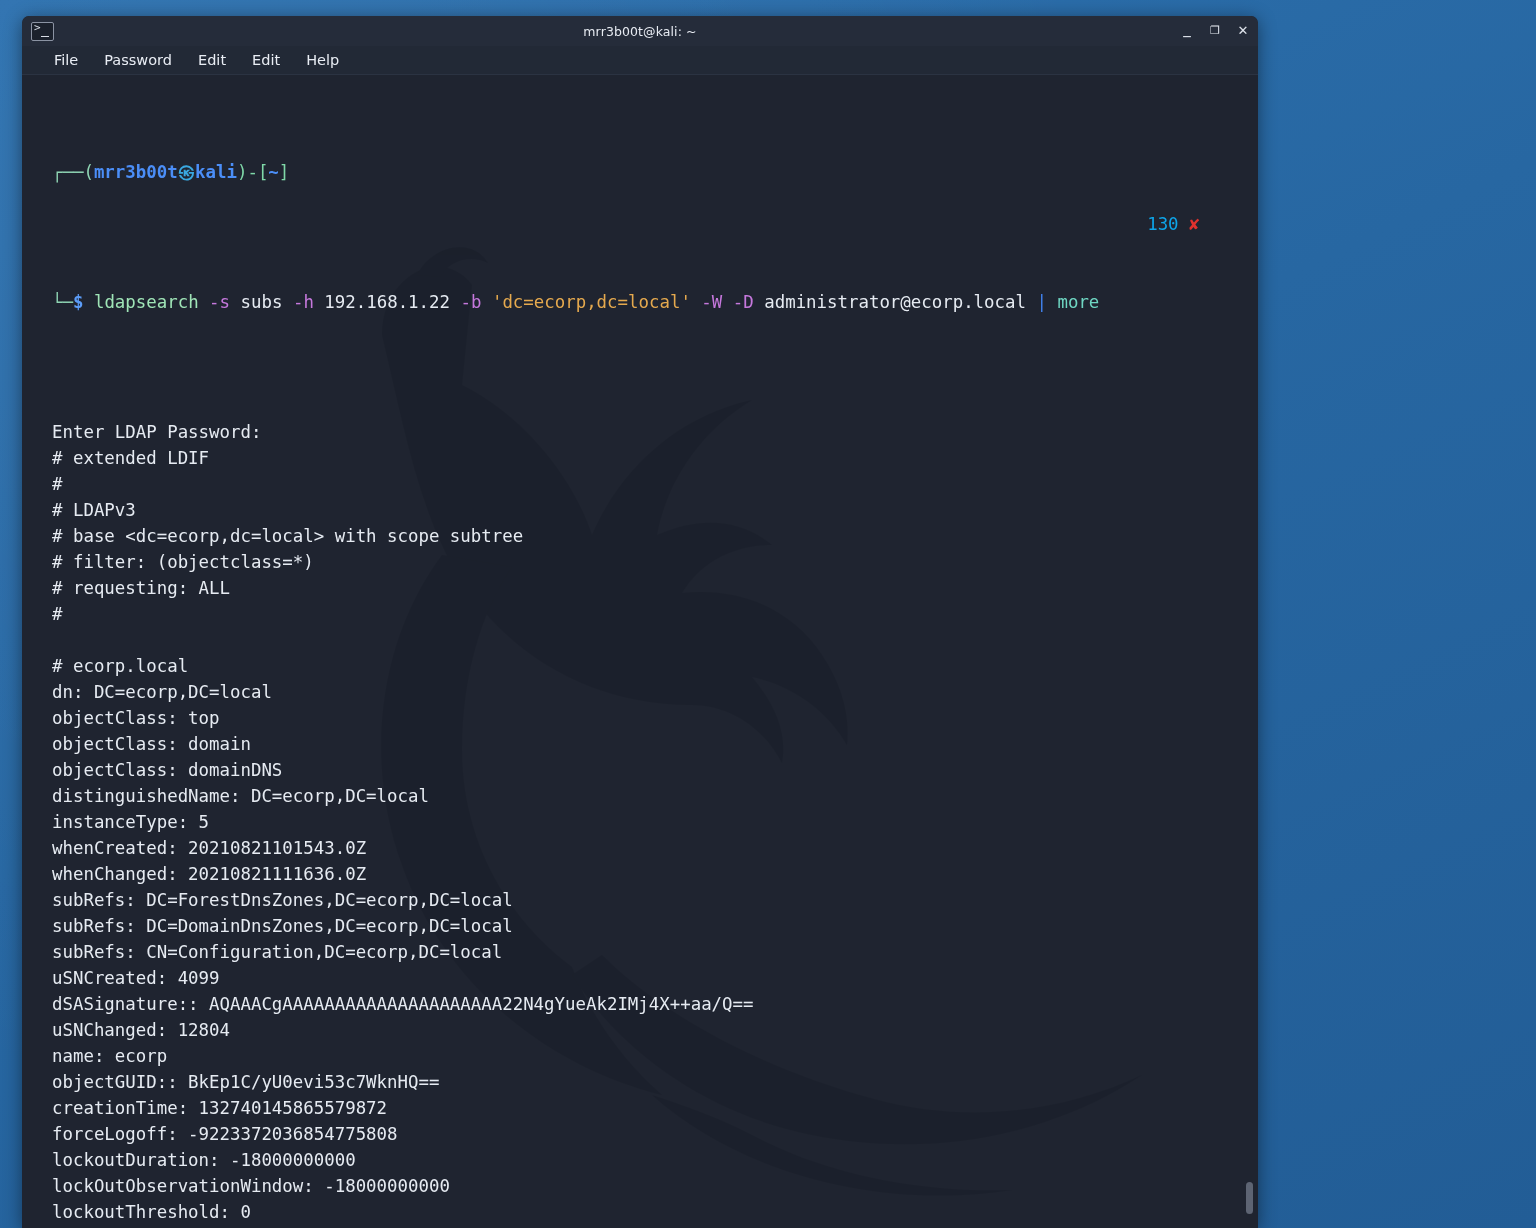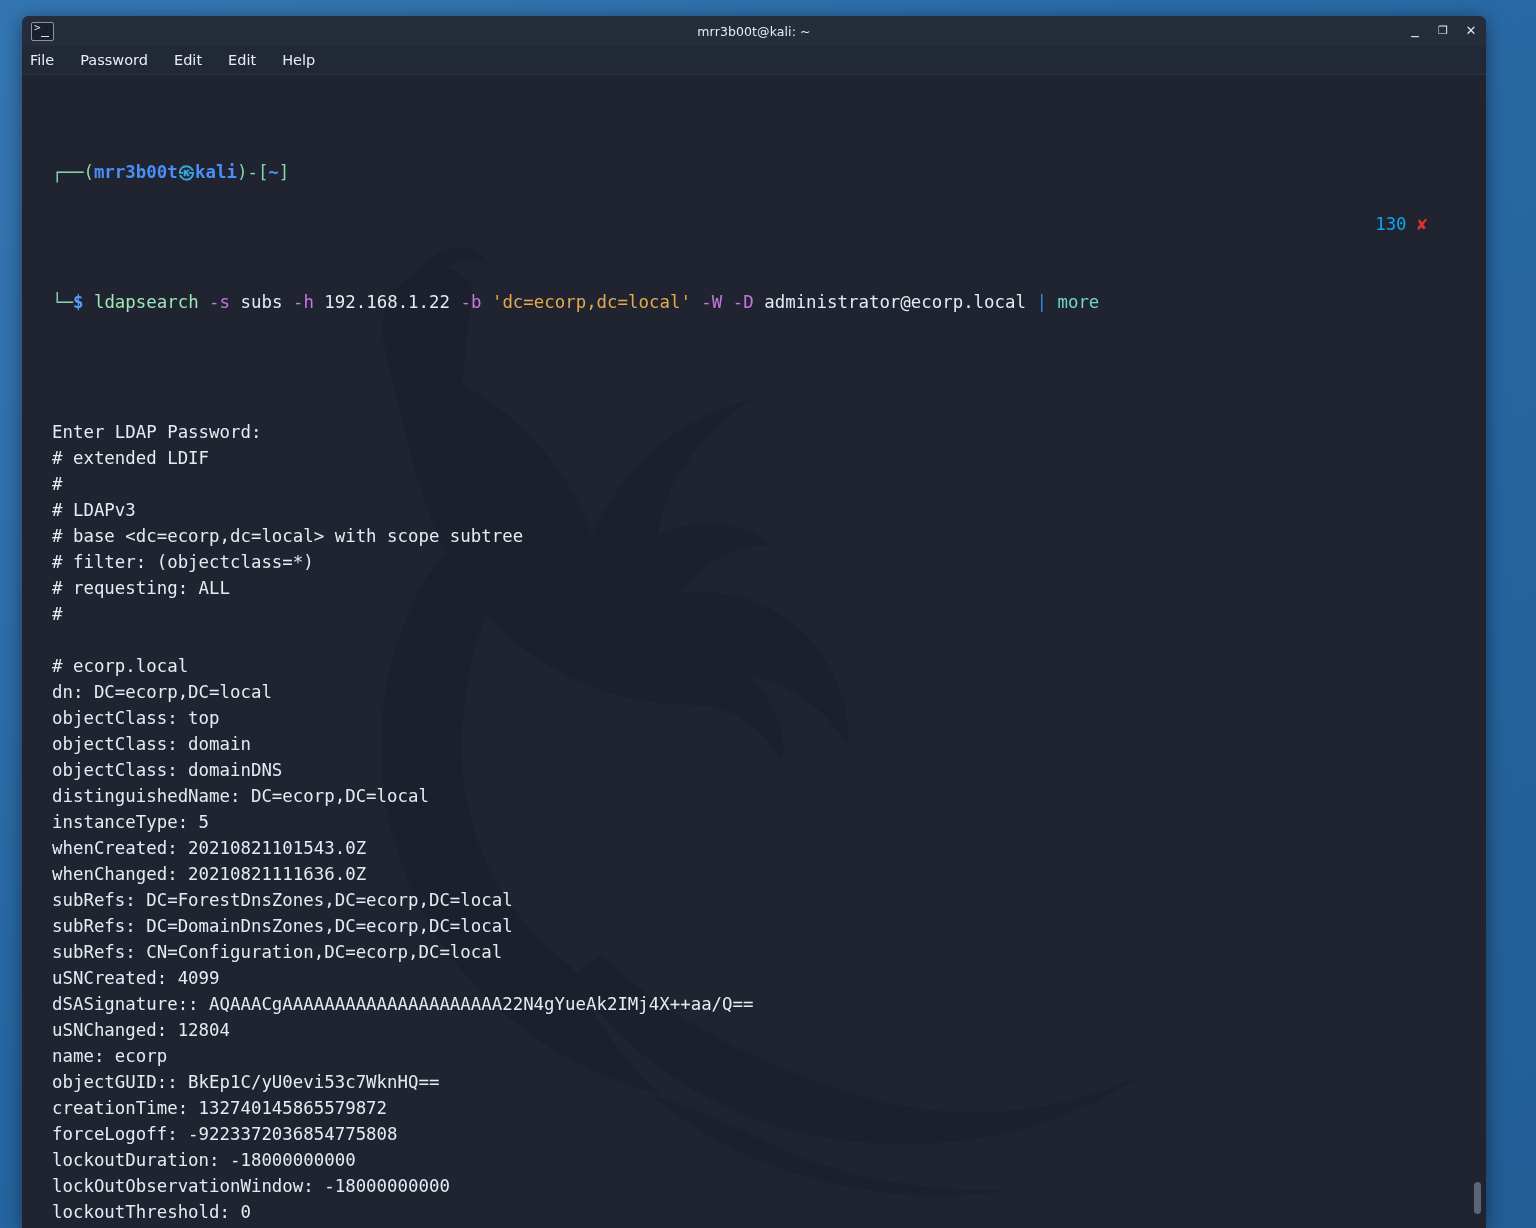--- a/index.html
+++ b/index.html
@@ -16,21 +16,21 @@
       linear-gradient(155deg, #2e72b0 0%, #2767a2 45%, #225d96 100%);
     font-family: "DejaVu Sans", sans-serif;
     -webkit-font-smoothing: antialiased;
   }
 
   
   #window {
     position: absolute;
     left: 22px;
     top: 16px;
-    width: 1464px;
+    width: 1236px;
     height: 1212px;
     border-radius: 7px 7px 0 0;
     background: #222936;
     box-shadow: 0 3px 18px rgba(0,0,0,0.45);
     overflow: hidden;
     display: flex;
     flex-direction: column;
   }
 
   
@@ -105,21 +105,21 @@
   .wbtn.min span { position: relative; top: -3px; font-size: 15px; }
   .wbtn.max span { font-size: 11px; }
 
   
   #menubar {
     height: 28px;
     flex: 0 0 28px;
     background: #222936;
     display: flex;
     align-items: center;
-    padding-left: 8px;
+    padding-left: 32px;
     gap: 26px;
     border-bottom: 1px solid #2b3342;
   }
   .menu-item {
     font-size: 14.5px;
     color: #e9edf4;
     cursor: default;
     font-family: "DejaVu Sans", sans-serif;
     white-space: nowrap;
   }

